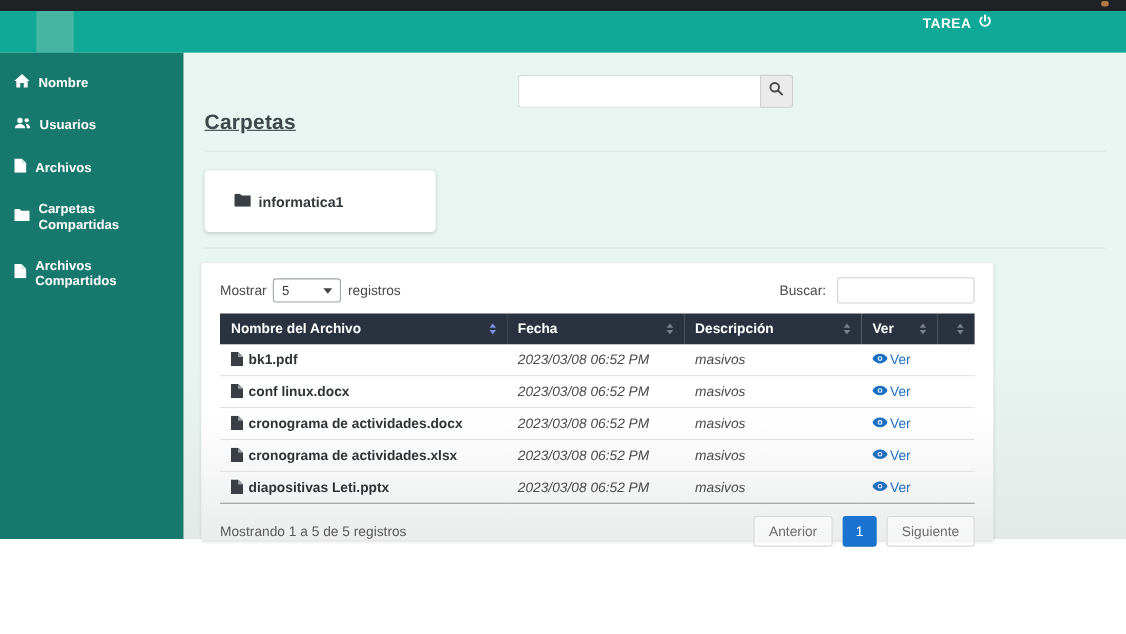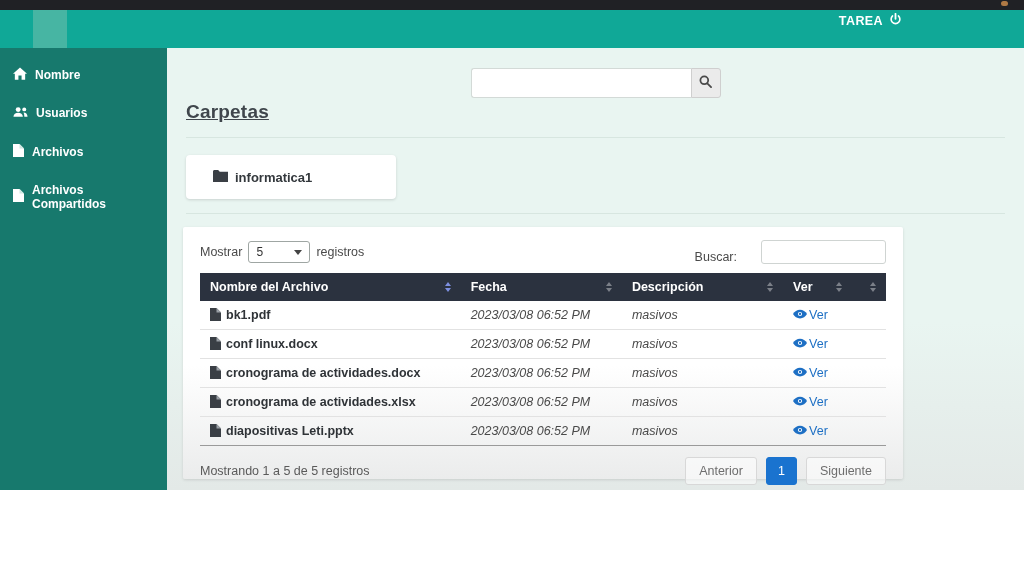--- a/index.html
+++ b/index.html
@@ -29,36 +29,36 @@
           background:linear-gradient(180deg, #e9f5f1 62%, #e3e9e7 100%); }
   .search-row { margin:20px auto 0; width:250px; height:30px; display:flex; }
   .search-row input { flex:1; height:30px; border:1px solid #d3dad7; border-right:none; border-radius:3px 0 0 3px;
                       background:#fff; padding:0 9px; font-size:12.5px; color:#333; outline:none; }
   .search-btn { width:30px; height:30px; border:1px solid #cfcfcf; border-radius:0 3px 3px 0; background:#ebebeb;
                 display:flex; align-items:center; justify-content:center; cursor:pointer; }
 
   .page-title { margin:3px 0 0 19px; font-size:19px; font-weight:bold; color:#3f464c; letter-spacing:.2px;text-decoration:underline; }
   .divider { height:1px; background:#d7e6e0; margin:14px 19px 0 19px; }
 
-  .folder-card { margin:17px 0 0 19px; width:210px; height:44px; background:#ffffff; border-radius:4px;
+  .folder-card { margin:17px 0 0 19px; width:210px; height:56px; background:#ffffff; border-radius:4px;
                  box-shadow:0 1px 3px rgba(0,0,0,.14); display:flex; align-items:center; padding-left:27px; gap:7px;
                  cursor:pointer; }
   .folder-card span { font-size:13px; font-weight:bold; color:#33383c; }
 
   .table-card { margin:13px 16px 0 16px; width:720px; height:252px;
                 background:linear-gradient(180deg, #ffffff 55%, #ebecec 100%);
                 box-shadow:0 1px 3px rgba(0,0,0,.12); border-radius:2px; padding:12px 17px 0 17px; }
 
   .table-toolbar { display:flex; justify-content:space-between; align-items:center; height:26px; }
   .length-ctrl { display:flex; align-items:center; gap:6px; font-size:12.5px; color:#4a4a4a; }
   .fake-select { position:relative; width:62px; height:22px; border:1px solid #9fa6a3; border-radius:3px; background:#fff;
                  font-size:12px; color:#333; line-height:20px; padding-left:7px; cursor:pointer; }
   .fake-select:after { content:""; position:absolute; right:7px; top:8px; width:0; height:0;
                  border-left:4px solid transparent; border-right:4px solid transparent; border-top:5px solid #444; }
-  .filter-ctrl { display:flex; align-items:flex-end; gap:24px; font-size:12.5px; color:#4a4a4a; }
+  .filter-ctrl { display:flex; align-items:center; gap:10px; font-size:12.5px; color:#4a4a4a; }
   .filter-ctrl input { width:125px; height:24px; border:1px solid #cfd4d2; border-radius:3px; background:#fff;
                  padding:0 6px; font-size:12.5px; outline:none; }
 
   table.data { width:100%; border-collapse:collapse; margin-top:8px; }
   table.data th { background:#2b323f; color:#ffffff; font-size:12.5px; font-weight:bold; text-align:left;
                   padding:7px 10px; cursor:pointer; }
   table.data th .th-inner { display:flex; align-items:center; justify-content:space-between; }
   .sort { display:inline-flex; flex-direction:column; gap:2px; margin-left:6px; }
   .sort i { display:block; width:0; height:0; border-left:3.5px solid transparent; border-right:3.5px solid transparent; }
   .sort .up   { border-bottom:4px solid rgba(255,255,255,.38); }
@@ -123,20 +123,28 @@
     <span>Usuarios</span>
   </div>
   <div class="nav-item">
     <span>
       <svg width="11" height="13" viewBox="0 0 11 13">
           <path d="M0 0h6.5L11 4.5V13H0z" fill="#fff"></path>
           <path d="M6.5 0v4.5H11z" fill="#cfe8e2"></path>
         </svg>
     </span>
     <span>Archivos</span>
+  </div>
+  <div class="nav-item">
+    <span>
+      <svg width="14" height="11" viewBox="0 0 14 11">
+          <path d="M0 1.4C0 .6.6 0 1.4 0h3.4l1.5 1.6H14V11H0z" fill="#fff"></path>
+        </svg>
+    </span>
+    <span>Carpetas Compartidas</span>
   </div>
   <div class="nav-item">
     <span>
       <svg width="11" height="13" viewBox="0 0 11 13">
           <path d="M0 0h6.5L11 4.5V13H0z" fill="#fff"></path>
           <path d="M6.5 0v4.5H11z" fill="#cfe8e2"></path>
         </svg>
     </span>
     <span>Archivos Compartidos</span>
   </div>

